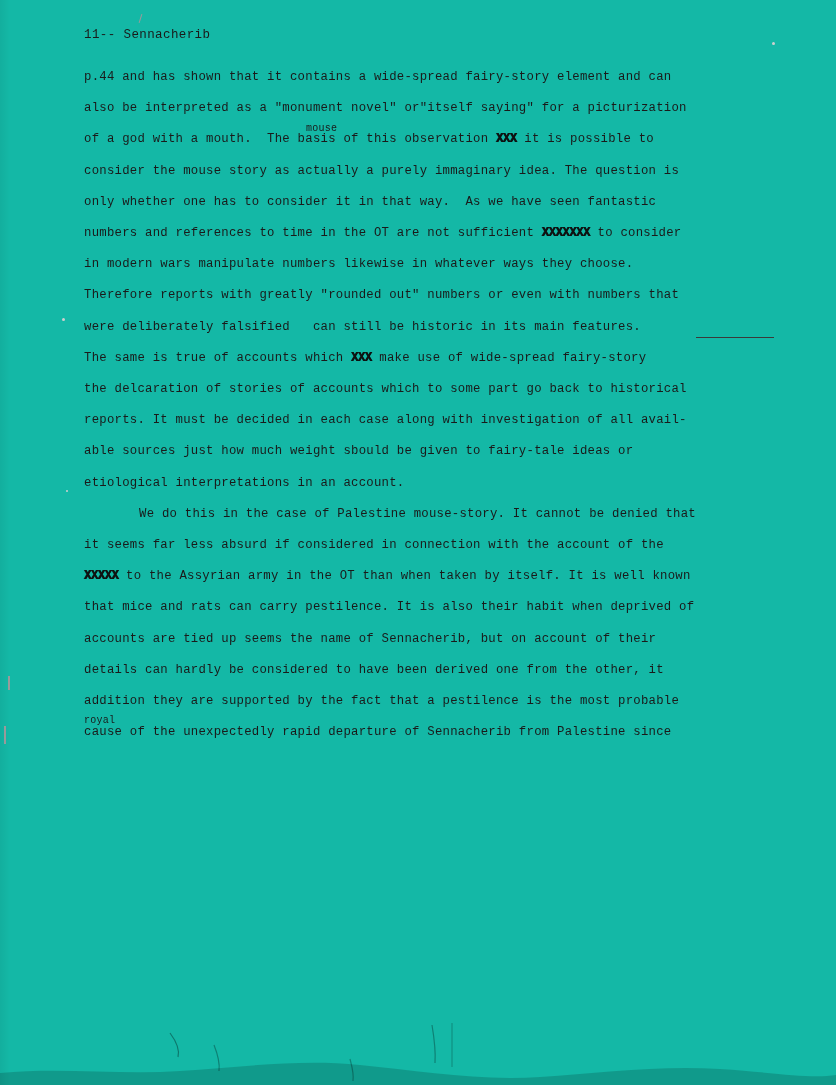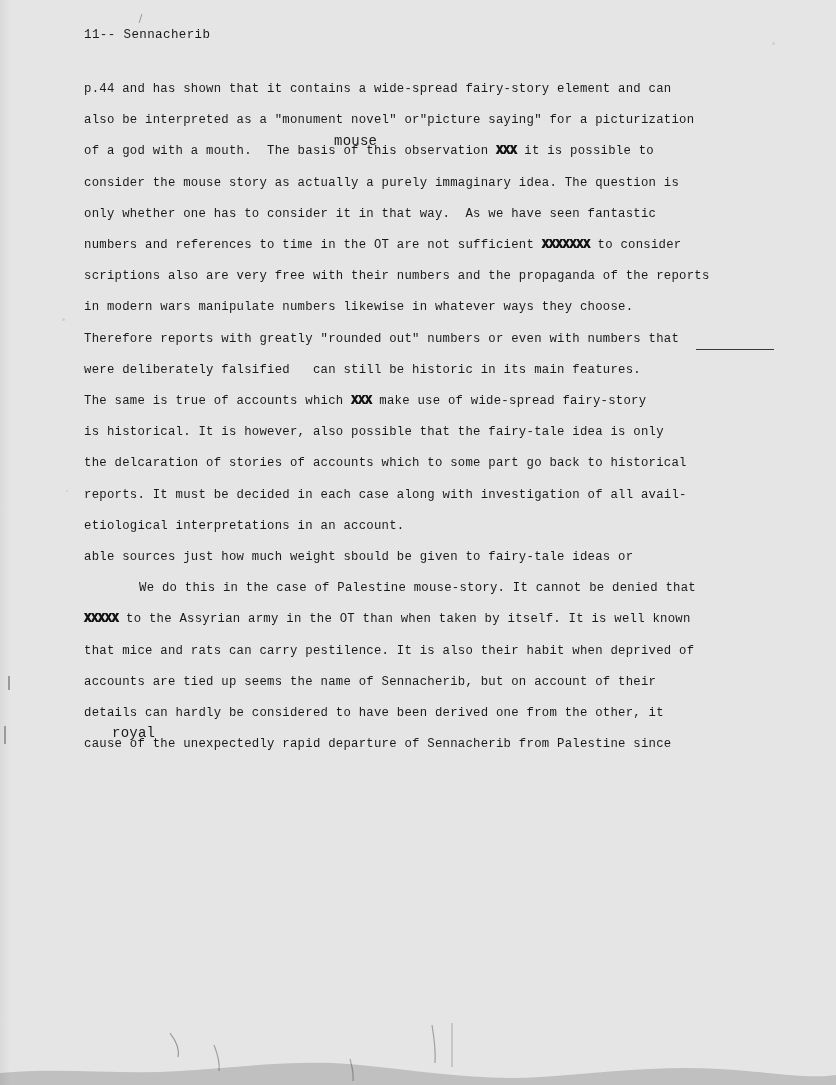--- a/index.html
+++ b/index.html
@@ -11,21 +11,21 @@
     width: 836px;
     height: 1085px;
     position: relative;
     overflow: hidden;
     font-family: "Liberation Mono", "DejaVu Sans Mono", monospace;
     color: #1a1a1a;
   }
   .page {
     position: absolute;
     inset: 0;
-    background: #e5e5e5;
+    background: #14b8a6;
   }
   
   .page::before {
     content: "";
     position: absolute;
     left: 0; top: 0; bottom: 0;
     width: 10px;
     background: linear-gradient(to right, rgba(0,0,0,0.05), rgba(0,0,0,0));
     pointer-events: none;
   }
@@ -33,21 +33,21 @@
     position: absolute;
     left: 84px;
     top: 28px;
     font-size: 12.5px;
     letter-spacing: 0.4px;
     white-space: pre;
   }
   .body-text {
     position: absolute;
     left: 84px;
-    top: 74px;
+    top: 62px;
     width: 700px;
   }
   .line {
     font-size: 12.3px;
     line-height: 31.2px;
     letter-spacing: 0.25px;
     white-space: pre;
     position: relative;
   }
   .line.indent {
@@ -57,25 +57,24 @@
   .xout {
     font-weight: bold;
     letter-spacing: -0.5px;
     color: #111;
     text-shadow: 0.4px 0 0 rgba(0,0,0,0.85), -0.4px 0 0 rgba(0,0,0,0.55);
     text-align: right;
   }
   
   .interlinear {
     position: absolute;
-    font-size: 14px;
+    font-size: 10px;
     letter-spacing: 0.25px;
     white-space: pre;
     line-height: 14px;
-    margin-left: 28px;
   }
   .ul-strike {
     position: absolute;
     border-bottom: 1px solid #3a3a3a;
   }
   .dot {
     position: absolute;
     background: #cfcfcf;
     border-radius: 50%;
   }
@@ -102,52 +101,52 @@
   <div class="tick" style="left:140px; top:14px; width:1px; height:9px; transform:rotate(18deg);"></div>
   <div class="dot" style="left:772px; top:42px; width:3px; height:3px;"></div>
   <div class="dot" style="left:62px; top:318px; width:3px; height:3px;"></div>
   <div class="dot" style="left:66px; top:490px; width:2px; height:2px;"></div>
   <div class="tick" style="left:8px; top:676px; width:2px; height:14px;"></div>
   <div class="tick" style="left:4px; top:726px; width:2px; height:18px;"></div>
 
   <div class="body-text">
 
     <div class="line">p.44 and has shown that it contains a wide-spread fairy-story element and can</div>
-    <div class="line">also be interpreted as a "monument novel" or"picture saying" for a picturization</div>
+    <div class="line">also be interpreted as a "monument novel" or"itself saying" for a picturization</div>
 
     <div class="interlinear" style="left:222px; top:60px;">mouse</div>
     <div class="line">of a god with a mouth.  The basis of this observation <span class="xout">XXX</span> it is possible to</div>
 
     <div class="line">consider the mouse story as actually a purely immaginary idea. The question is</div>
     <div class="line">only whether one has to consider it in that way.  As we have seen fantastic</div>
     <div class="line">numbers and references to time in the OT are not sufficient <span class="xout">XXXXXXX</span> to consider</div>
-    <div class="line">scriptions also are very free with their numbers and the propaganda of the reports</div>
 
     <div class="line">in modern wars manipulate numbers likewise in whatever ways they choose.</div>
 
     <div class="ul-strike" style="left:612px; top:275px; width:78px;"></div>
 
     <div class="line">Therefore reports with greatly "rounded out" numbers or even with numbers that</div>
     <div class="line">were deliberately falsified   can still be historic in its main features.</div>
     <div class="line">The same is true of accounts which <span class="xout">XXX</span> make use of wide-spread fairy-story</div>
-    <div class="line">is historical. It is however, also possible that the fairy-tale idea is only</div>
     <div class="line">the delcaration of stories of accounts which to some part go back to historical</div>
     <div class="line">reports. It must be decided in each case along with investigation of all avail-</div>
+    <div class="line">able sources just how much weight sbould be given to fairy-tale ideas or</div>
     <div class="line">etiological interpretations in an account.</div>
-    <div class="line">able sources just how much weight sbould be given to fairy-tale ideas or</div>
 
     <div class="line indent">We do this in the case of Palestine mouse-story. It cannot be denied that</div>
 
+    <div class="line">it seems far less absurd if considered in connection with the account of the</div>
 
     <div class="interlinear" style="left:0px; top:652px;">royal</div>
     <div class="line"><span class="xout">XXXXX</span> to the Assyrian army in the OT than when taken by itself. It is well known</div>
 
     <div class="line">that mice and rats can carry pestilence. It is also their habit when deprived of</div>
     <div class="line">accounts are tied up seems the name of Sennacherib, but on account of their</div>
     <div class="line">details can hardly be considered to have been derived one from the other, it</div>
+    <div class="line">addition they are supported by the fact that a pestilence is the most probable</div>
     <div class="line">cause of the unexpectedly rapid departure of Sennacherib from Palestine since</div>
 
   </div>
 
   <svg class="bottom-artifact" viewBox="0 0 836 70" preserveAspectRatio="none">
     <path d="M0,70 L0,58 C60,52 120,60 180,56 C240,52 300,44 360,50 C420,56 480,66 540,62 C600,58 660,50 720,54 C780,58 810,64 836,60 L836,70 Z" fill="rgba(0,0,0,0.16)"></path>
     <path d="M170,18 C176,26 180,34 178,42" stroke="rgba(0,0,0,0.35)" stroke-width="1.2" fill="none"></path>
     <path d="M214,30 C218,40 220,48 219,56" stroke="rgba(0,0,0,0.30)" stroke-width="1.2" fill="none"></path>
     <path d="M350,44 C352,52 354,58 353,66" stroke="rgba(0,0,0,0.28)" stroke-width="1.2" fill="none"></path>
     <path d="M432,10 C434,22 436,34 435,48" stroke="rgba(0,0,0,0.30)" stroke-width="1.2" fill="none"></path>

